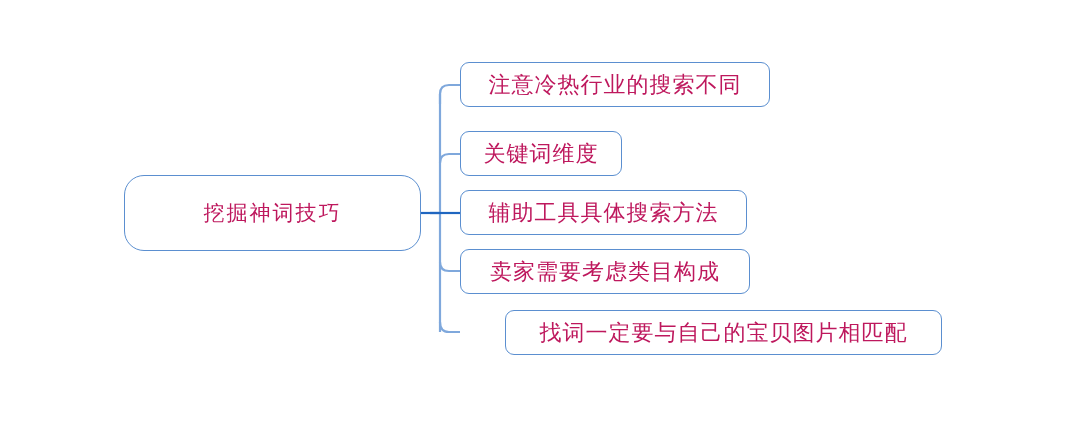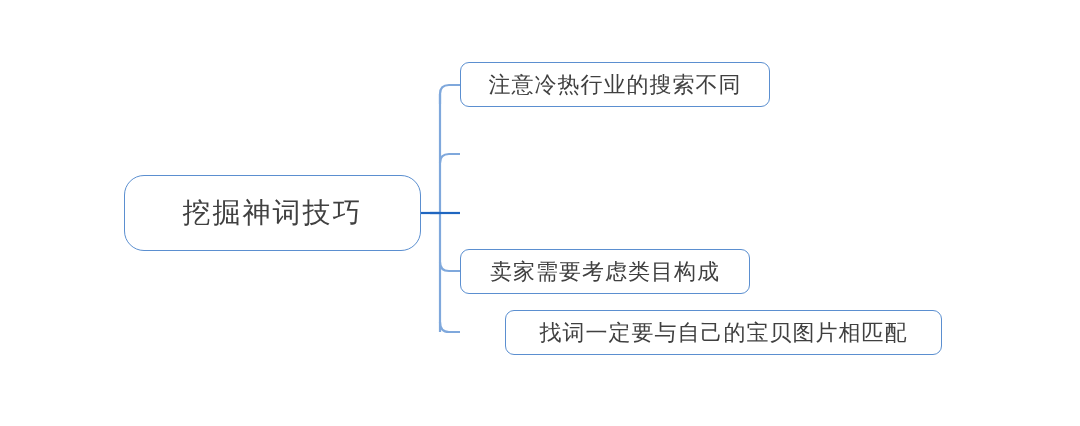--- a/index.html
+++ b/index.html
@@ -30,30 +30,30 @@
   }
   .node {
     position: absolute;
     box-sizing: border-box;
     background: #ffffff;
     border: 1.6px solid #5b8fd0;
     display: flex;
     align-items: center;
     justify-content: center;
     white-space: nowrap;
-    color: #404040;
+    color: #be185d;
     letter-spacing: 1px;
   }
   .node-root {
     left: 124px;
     top: 175px;
     width: 297px;
     height: 76px;
     border-radius: 20px;
-    font-size: 28px;
+    font-size: 21px;
     letter-spacing: 2px;
     text-align: right;
   }
   .node-child {
     height: 45px;
     border-radius: 9px;
     font-size: 22px;
     padding: 0 13px;
   }
   .n1 { left: 460px; top: 62px;  width: 310px; }
@@ -85,21 +85,27 @@
   </svg>
 
   <div class="node node-root">
     <span>挖掘神词技巧</span>
   </div>
 
   <div class="node node-child n1">
     <span>注意冷热行业的搜索不同</span>
   </div>
 
+  <div class="node node-child n2">
+    <span>关键词维度</span>
+  </div>
 
+  <div class="node node-child n3">
+    <span>辅助工具具体搜索方法</span>
+  </div>
 
   <div class="node node-child n4">
     <span>卖家需要考虑类目构成</span>
   </div>
 
   <div class="node node-child n5">
     <span>找词一定要与自己的宝贝图片相匹配</span>
   </div>
 
 </div>

